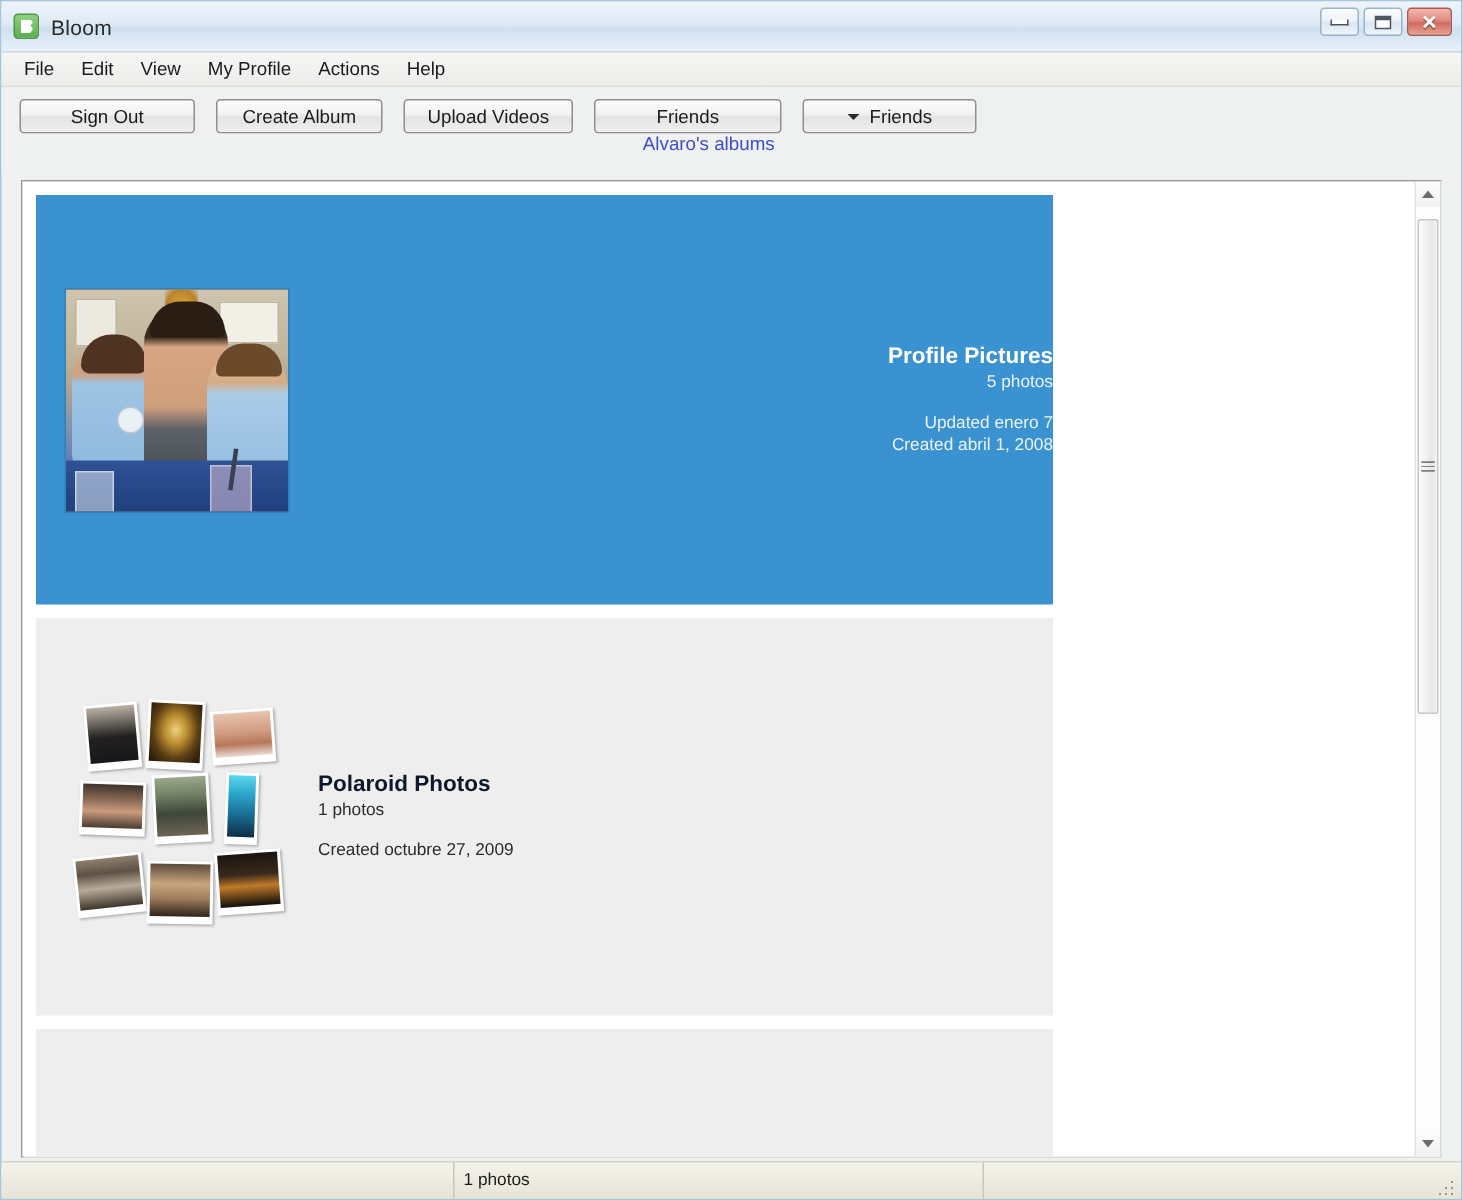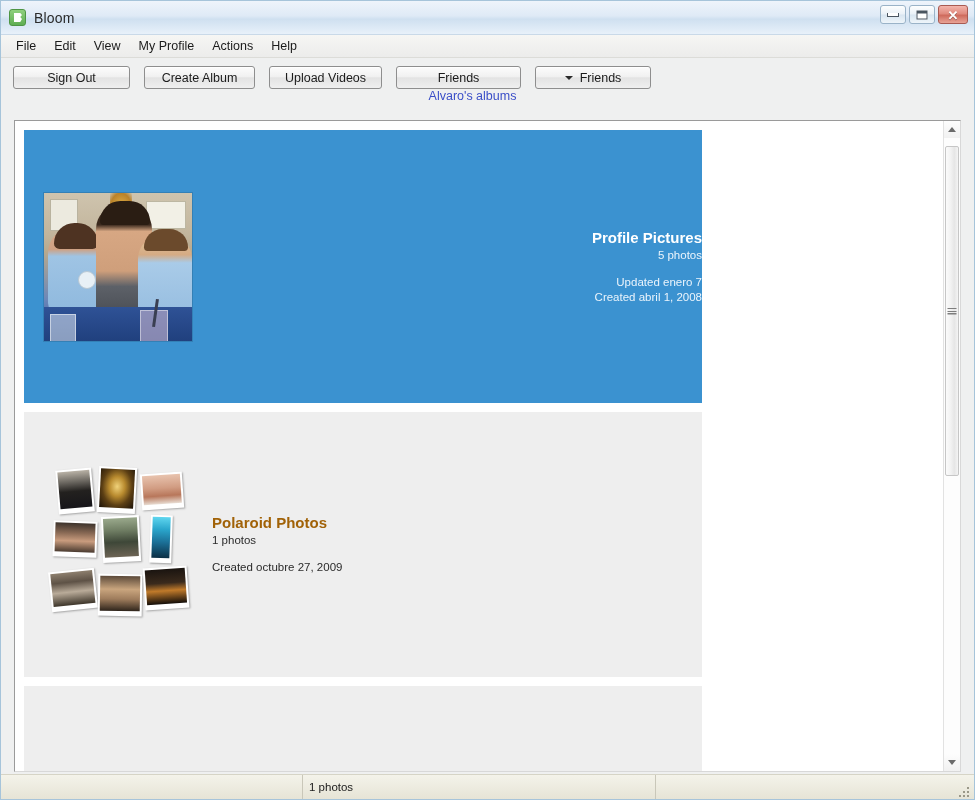--- a/index.html
+++ b/index.html
@@ -172,21 +172,21 @@
   }
   .pol i{display:block;width:100%;height:100%;}
 
   
   .card-info{flex:1 1 auto;}
   .album-title{font-size:15px;font-weight:bold;margin:0 0 3px 0;}
   .album-count{font-size:11.5px;margin:0 0 14px 0;}
   .album-meta{font-size:11.5px;line-height:15px;margin:0;}
   .card.blue .album-title{color:#ffffff;}
   .card.blue .album-count,.card.blue .album-meta{color:#eaf4fc;}
-  .card.grey .album-title{color:#a16207;}
+  .card.grey .album-title{color:#0f172a;}
   .card.grey .album-count,.card.grey .album-meta{color:#2b2b2b;}
 
   
   .vscroll{
     flex:0 0 17px;width:17px;background:#fdfdfd;
     border-left:1px solid #e2e2e2;
     display:flex;flex-direction:column;position:relative;
     box-sizing:border-box;
   }
   .sb-btn{

